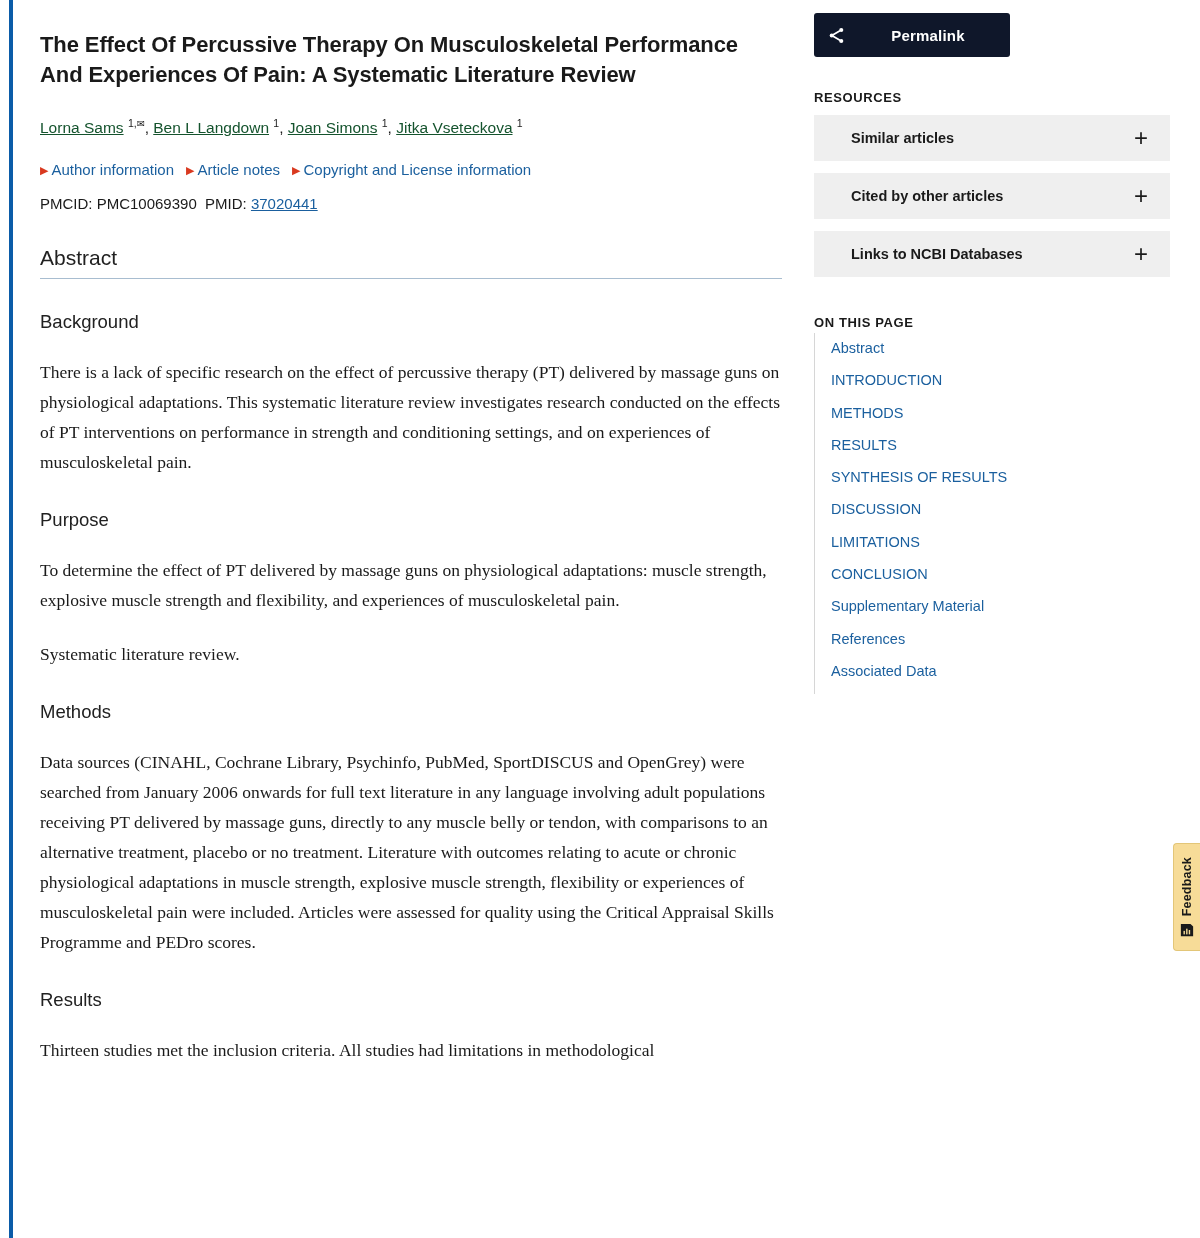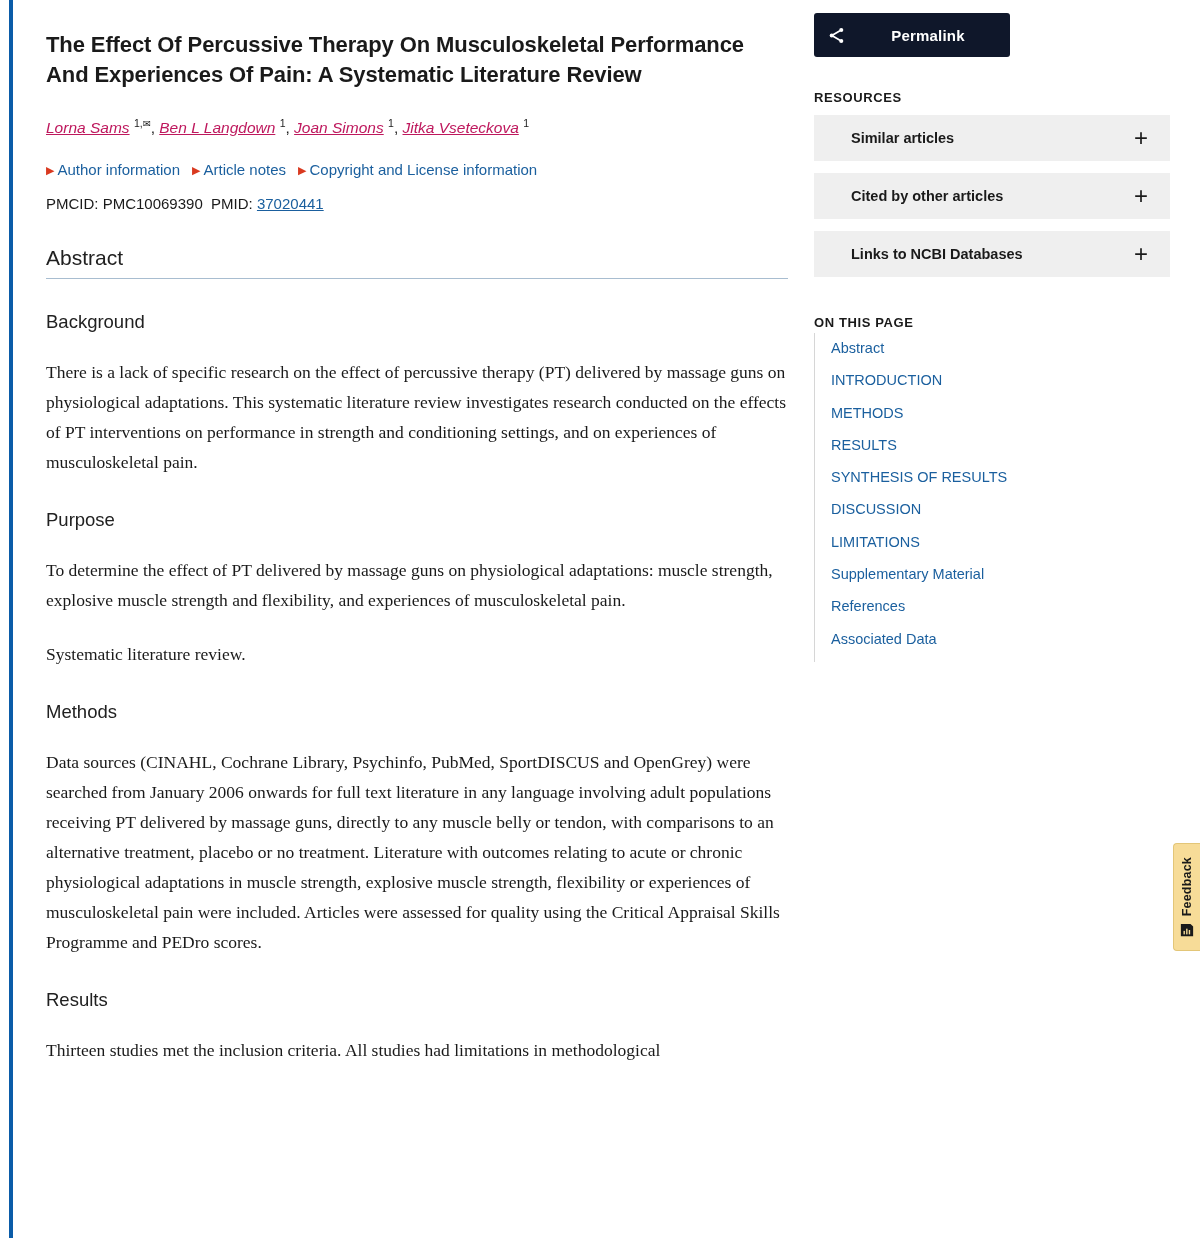--- a/index.html
+++ b/index.html
@@ -23,21 +23,21 @@
     left: 9px;
     top: 0;
     width: 4px;
     height: 1238px;
     background: #0b5ca8;
   }
 
   
   #article-column {
     position: absolute;
-    left: 46px;
+    left: 40px;
     top: 0;
     width: 742px;
   }
 
   #article-title {
     font-size: 22px;
     line-height: 30px;
     font-weight: bold;
     color: #1a1a1a;
     margin: 0;
@@ -45,23 +45,22 @@
     letter-spacing: -0.1px;
   }
 
   #authors-line {
     margin-top: 23px;
     font-size: 15.5px;
     line-height: 20px;
     color: #1a1a1a;
   }
   .author-link {
-    color: #be185d;
+    color: #14532d;
     text-decoration: underline;
-    font-style: italic;
   }
   .sup {
     font-size: 10.5px;
     vertical-align: super;
     color: #1a1a1a;
     text-decoration: none;
   }
   .envelope { font-size: 9.5px; }
 
   #meta-links {
@@ -331,20 +330,23 @@
       <li>
         <a href="#">SYNTHESIS OF RESULTS</a>
       </li>
       <li>
         <a href="#">DISCUSSION</a>
       </li>
       <li>
         <a href="#">LIMITATIONS</a>
       </li>
       <li>
+        <a href="#">CONCLUSION</a>
+      </li>
+      <li>
         <a href="#">Supplementary Material</a>
       </li>
       <li>
         <a href="#">References</a>
       </li>
       <li>
         <a href="#">Associated Data</a>
       </li>
     </ul>
 

